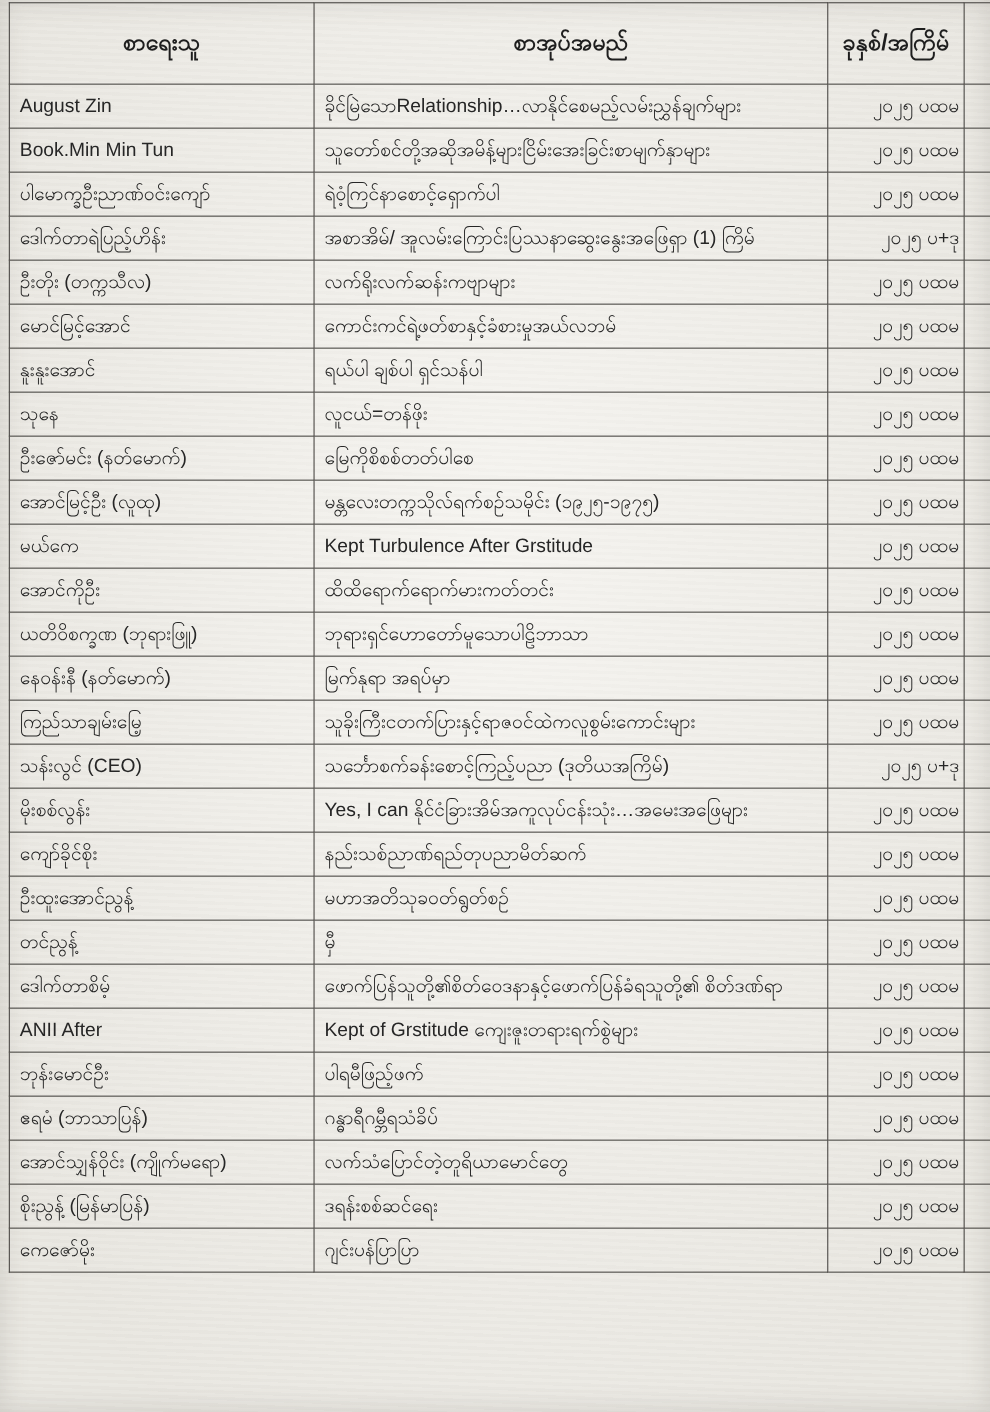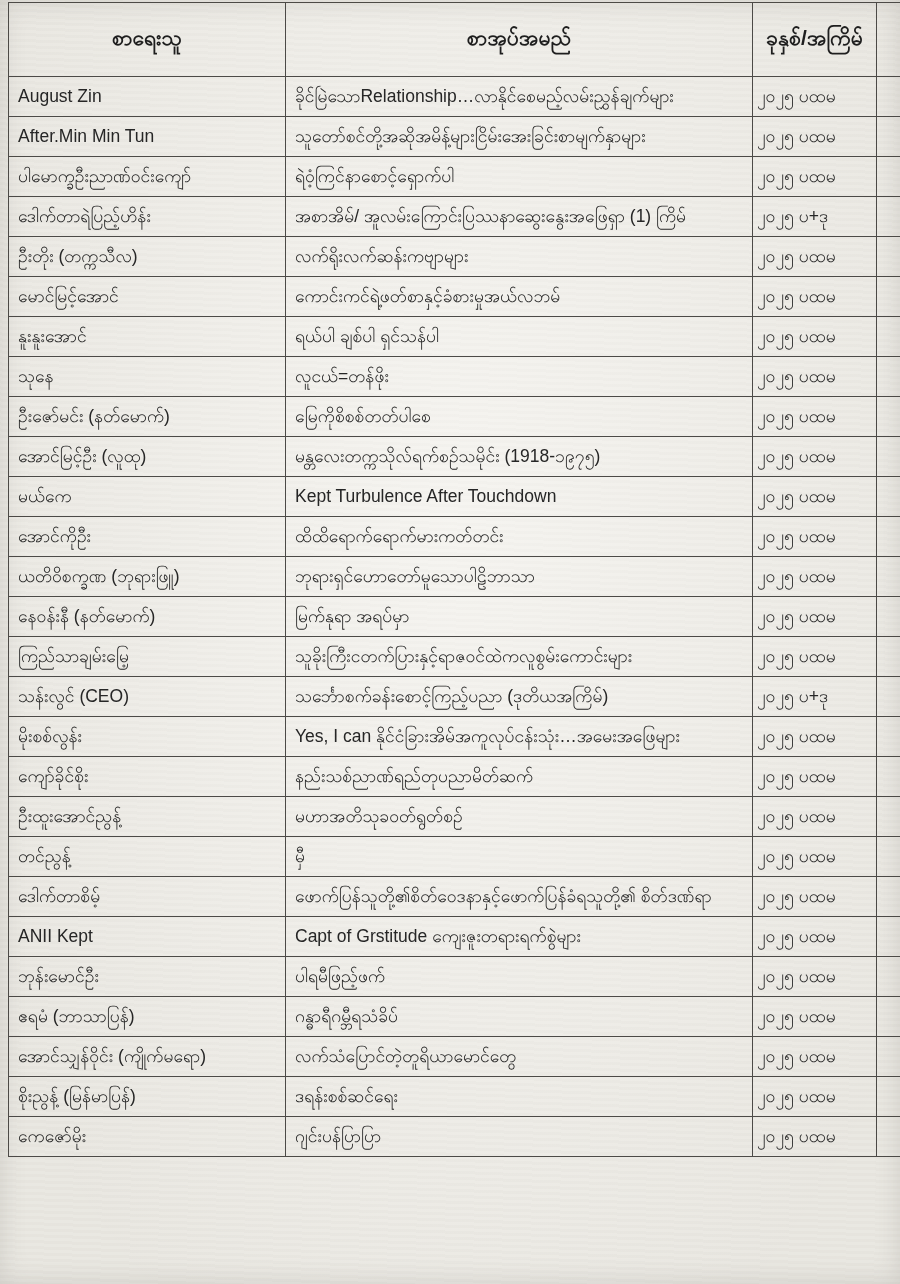--- a/index.html
+++ b/index.html
@@ -51,21 +51,21 @@
   }
   table.booklist td {
     height: 37px;
     padding: 1px 9px;
     font-size: 17.5px;
     line-height: 33px;
     text-align: left;
     word-break: break-word;
   }
   table.booklist td.edition {
-    text-align: left;
+    text-align: right;
     padding: 1px 4px;
     white-space: nowrap;
   }
   
   .page::after {
     content: "";
     position: absolute;
     inset: 0;
     pointer-events: none;
     box-shadow: inset 0 0 26px rgba(90,85,75,0.18);
@@ -91,21 +91,21 @@
       </tr>
     </thead>
     <tbody>
         <tr>
       <td class="author">August Zin</td>
       <td class="title">ခိုင်မြဲသောRelationship…လာနိုင်စေမည့်လမ်းညွှန်ချက်များ</td>
       <td class="edition">၂၀၂၅ ပထမ</td>
       <td class="cutoff"></td>
     </tr>
         <tr>
-      <td class="author">After.Min Min Tun</td>
+      <td class="author">Book.Min Min Tun</td>
       <td class="title">သူတော်စင်တို့အဆိုအမိန့်များငြိမ်းအေးခြင်းစာမျက်နှာများ</td>
       <td class="edition">၂၀၂၅ ပထမ</td>
       <td class="cutoff"></td>
     </tr>
         <tr>
       <td class="author">ပါမောက္ခဦးညာဏ်ဝင်းကျော်</td>
       <td class="title">ရဲဝံ့ကြင်နာစောင့်ရှောက်ပါ</td>
       <td class="edition">၂၀၂၅ ပထမ</td>
       <td class="cutoff"></td>
     </tr>
@@ -140,27 +140,27 @@
       <td class="cutoff"></td>
     </tr>
         <tr>
       <td class="author">ဦးဇော်မင်း (နတ်မောက်)</td>
       <td class="title">မြေကိုစိစစ်တတ်ပါစေ</td>
       <td class="edition">၂၀၂၅ ပထမ</td>
       <td class="cutoff"></td>
     </tr>
         <tr>
       <td class="author">အောင်မြင့်ဦး (လူထု)</td>
-      <td class="title">မန္တလေးတက္ကသိုလ်ရက်စဉ်သမိုင်း (1918-၁၉၇၅)</td>
+      <td class="title">မန္တလေးတက္ကသိုလ်ရက်စဉ်သမိုင်း (၁၉၂၅-၁၉၇၅)</td>
       <td class="edition">၂၀၂၅ ပထမ</td>
       <td class="cutoff"></td>
     </tr>
         <tr>
       <td class="author">မယ်ကေ</td>
-      <td class="title">Kept Turbulence After Touchdown</td>
+      <td class="title">Kept Turbulence After Grstitude</td>
       <td class="edition">၂၀၂၅ ပထမ</td>
       <td class="cutoff"></td>
     </tr>
         <tr>
       <td class="author">အောင်ကိုဦး</td>
       <td class="title">ထိထိရောက်ရောက်မားကတ်တင်း</td>
       <td class="edition">၂၀၂၅ ပထမ</td>
       <td class="cutoff"></td>
     </tr>
         <tr>
@@ -211,22 +211,22 @@
       <td class="edition">၂၀၂၅ ပထမ</td>
       <td class="cutoff"></td>
     </tr>
         <tr>
       <td class="author">ဒေါက်တာစိမ့်</td>
       <td class="title">ဖောက်ပြန်သူတို့၏စိတ်ဝေဒနာနှင့်ဖောက်ပြန်ခံရသူတို့၏ စိတ်ဒဏ်ရာ</td>
       <td class="edition">၂၀၂၅ ပထမ</td>
       <td class="cutoff"></td>
     </tr>
         <tr>
-      <td class="author">ANII Kept</td>
-      <td class="title">Capt of Grstitude ကျေးဇူးတရားရက်စွဲများ</td>
+      <td class="author">ANII After</td>
+      <td class="title">Kept of Grstitude ကျေးဇူးတရားရက်စွဲများ</td>
       <td class="edition">၂၀၂၅ ပထမ</td>
       <td class="cutoff"></td>
     </tr>
         <tr>
       <td class="author">ဘုန်းမောင်ဦး</td>
       <td class="title">ပါရမီဖြည့်ဖက်</td>
       <td class="edition">၂၀၂၅ ပထမ</td>
       <td class="cutoff"></td>
     </tr>
         <tr>

